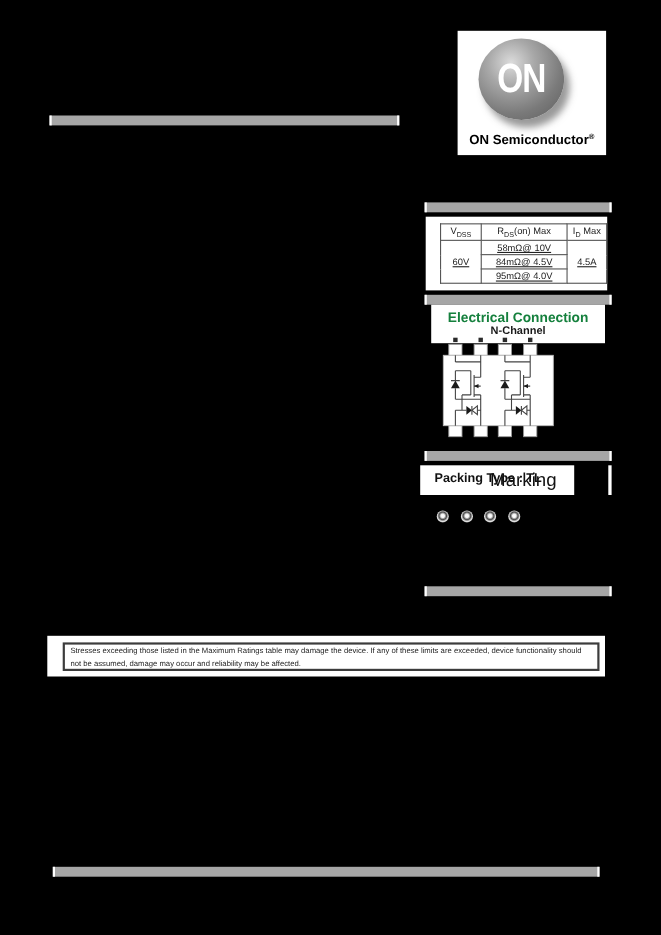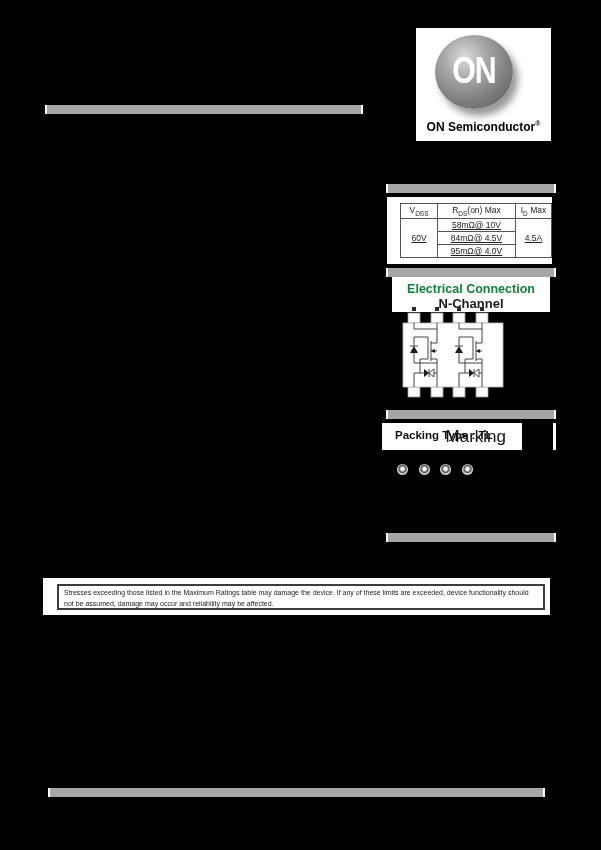--- a/index.html
+++ b/index.html
@@ -21,21 +21,21 @@
   .table-wrap{position:absolute;left:387px;top:197px;width:165px;height:67px;background:#fff;}
   table.ratings{position:absolute;left:13px;top:6px;border-collapse:collapse;font-size:8.5px;color:#222;}
   table.ratings th,table.ratings td{border:1px solid #555;text-align:center;padding:0 2px;font-weight:normal;}
   table.ratings th{height:14px;}
   table.ratings td{height:12px;text-decoration:underline;}
   .cw1{width:33px;} .cw2{width:76px;} .cw3{width:32px;}
   sub{font-size:6.5px;}
   
   .elec-box{position:absolute;left:392px;top:277px;width:158px;height:35px;background:#fff;text-align:center;}
   .elec-title{font-size:12.5px;font-weight:bold;margin-top:5px;color:#15803d;}
-  .elec-sub{font-size:13px;font-weight:bold;color:#1a1a1a;}
+  .elec-sub{font-size:10px;font-weight:bold;color:#1a1a1a;}
   .circuit{position:absolute;left:393px;top:303px;width:122px;height:96px;}
   
   .pack-box{position:absolute;left:382px;top:423px;width:140px;height:27px;background:#fff;}
   .pack-label{position:absolute;left:13px;top:6px;font-size:11.5px;font-weight:bold;color:#111;}
   .pack-marking{position:absolute;right:16px;top:4px;font-size:17px;font-weight:normal;color:#111;}
   .pack-tick{position:absolute;left:553px;top:423px;width:3px;height:27px;background:#fff;}
   .mdot{position:absolute;top:464px;width:11px;height:11px;border-radius:50%;
     background:radial-gradient(circle at 50% 45%, #ffffff 0%, #f2f2f2 20%, #4a4a4a 42%, #e8e8e8 62%, #8a8a8a 80%, #f5f5f5 95%);}
   
   .note-outer{position:absolute;left:43px;top:578px;width:507px;height:37px;background:#fff;}

